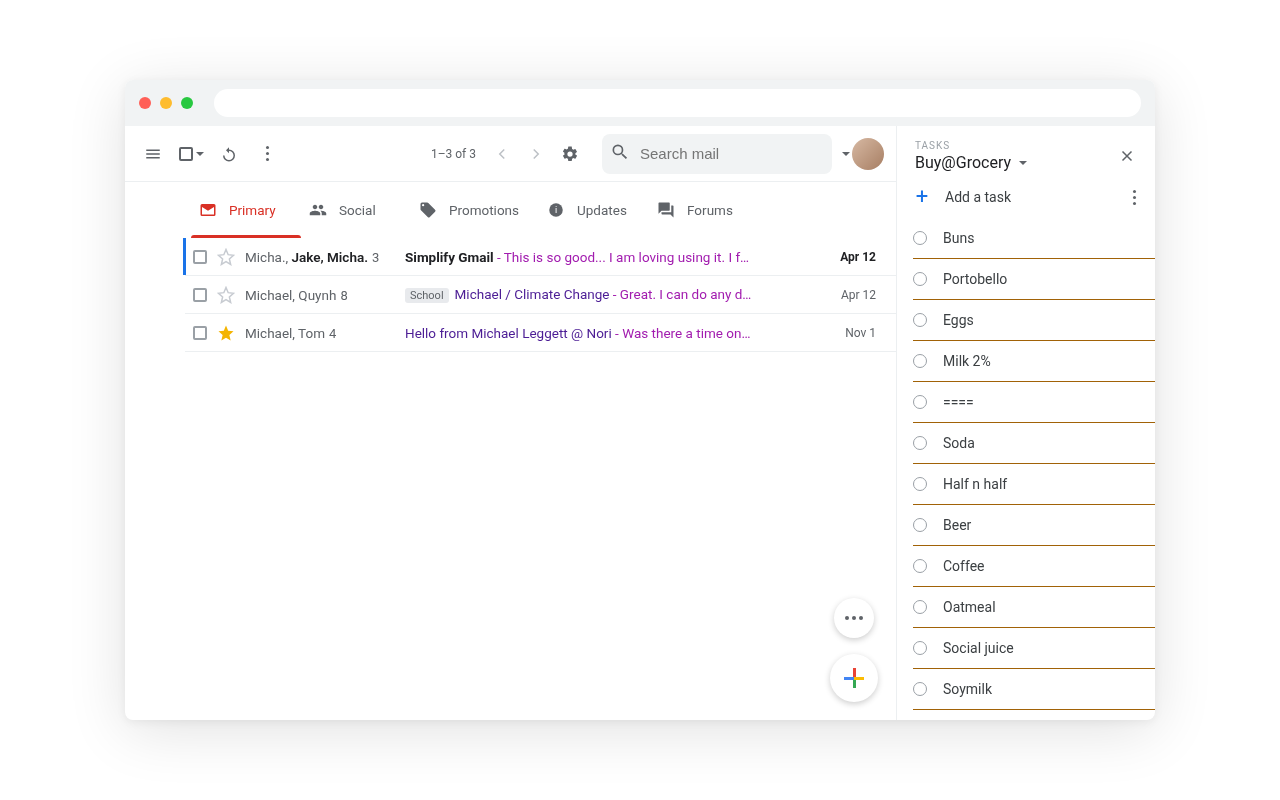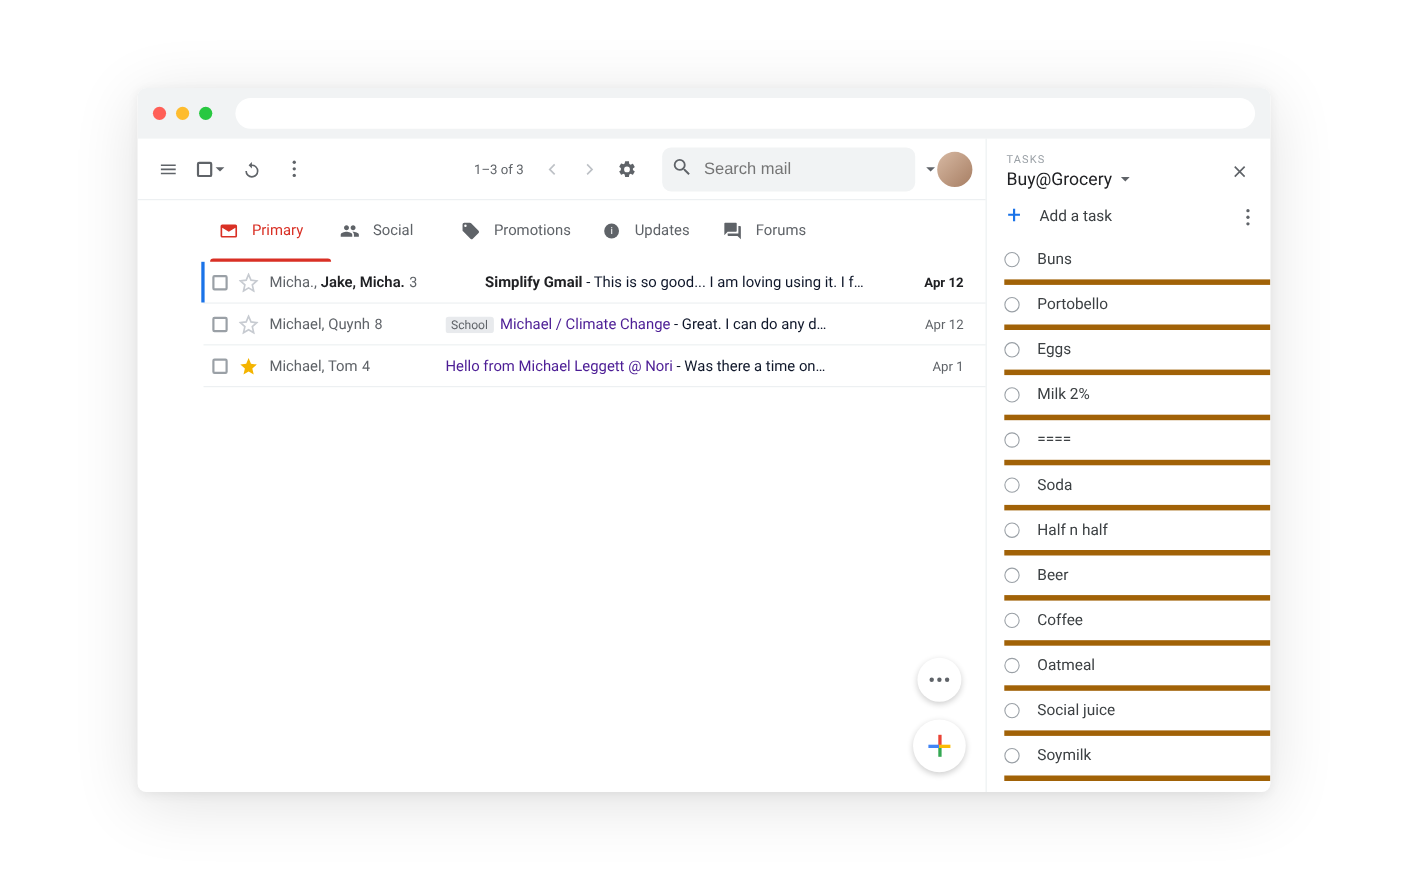--- a/index.html
+++ b/index.html
@@ -171,22 +171,22 @@
     background:#1a73e8;
   }
   .row-check { width:14px; height:14px; border:2px solid #9aa0a6; border-radius:2px; flex-shrink:0; }
   .row-star { width:18px; height:18px; flex-shrink:0; display:flex; align-items:center; justify-content:center; }
   .row-star svg { width:18px; height:18px; }
   .sender { width: 150px; flex-shrink:0; color:#5f6368; white-space:nowrap; overflow:hidden; text-overflow:ellipsis; }
   .sender .bold { color:#202124; font-weight:600; }
   .sender .count { color:#5f6368; font-weight:400; margin-left:4px; font-size:13px;}
   .subject-area { flex:1; white-space:nowrap; overflow:hidden; text-overflow:ellipsis; color:#5f6368; }
   .subject-area .subj { color:#4c1d95; }
-  .subject-area .subj.bold { color:#202124; font-weight:700;margin-left:36px; }
-  .subject-area .snip { color:#0f172a; }
+  .subject-area .subj.bold { color:#202124; font-weight:700; }
+  .subject-area .snip { color:#a21caf; }
   .tag-chip {
     display:inline-block;
     background:#e8eaed;
     color:#5f6368;
     font-size:11px;
     padding:1px 5px;
     border-radius:3px;
     margin-right:6px;
   }
   .row-date { width:52px; text-align:right; font-size:12px; color:#5f6368; flex-shrink:0; }
@@ -251,21 +251,21 @@
   .add-plus { color:#1a73e8; font-size:22px; width:18px; text-align:center; line-height:18px; }
   .add-task-row .more { margin-left:auto; color:#5f6368; cursor:pointer; }
   .task-list {
     flex:1;
     overflow:hidden;
     padding: 0 0 0 16px;
   }
   .task-item {
     display:flex; align-items:center;
     height:41px;
-    border-bottom:5px solid #a16207;
+    border-bottom:1px solid #a16207;
     gap:16px;
     padding-right:14px;
     font-size:14px;
     color:#3c4043;
     cursor:pointer;
   }
   .task-circle {
     width:14px; height:14px; border:1.5px solid #9aa0a6; border-radius:50%;
     flex-shrink:0;
   }
@@ -406,21 +406,21 @@
           </div>
           <div class="mail-row">
             <div class="row-check"></div>
             <div class="row-star">
               <svg viewBox="0 0 24 24" fill="#f4b400">
                 <path d="M12 2l2.9 6.9L22 9.8l-5.5 4.8L18.2 22 12 18.3 5.8 22l1.7-7.4L2 9.8l7.1-.9z"></path>
               </svg>
             </div>
             <div class="sender">Michael, Tom<span class="count">4</span></div>
             <div class="subject-area"><span class="subj ">Hello from Michael Leggett @ Nori</span><span class="snip"> - Was there a time on…</span></div>
-            <div class="row-date ">Apr 1</div>
+            <div class="row-date ">Nov 1</div>
           </div>
         </div>
 
       <div class="fab-col">
         <div class="fab">
           <div class="dots">
               <span></span>
               <span></span>
               <span></span>
             </div>

